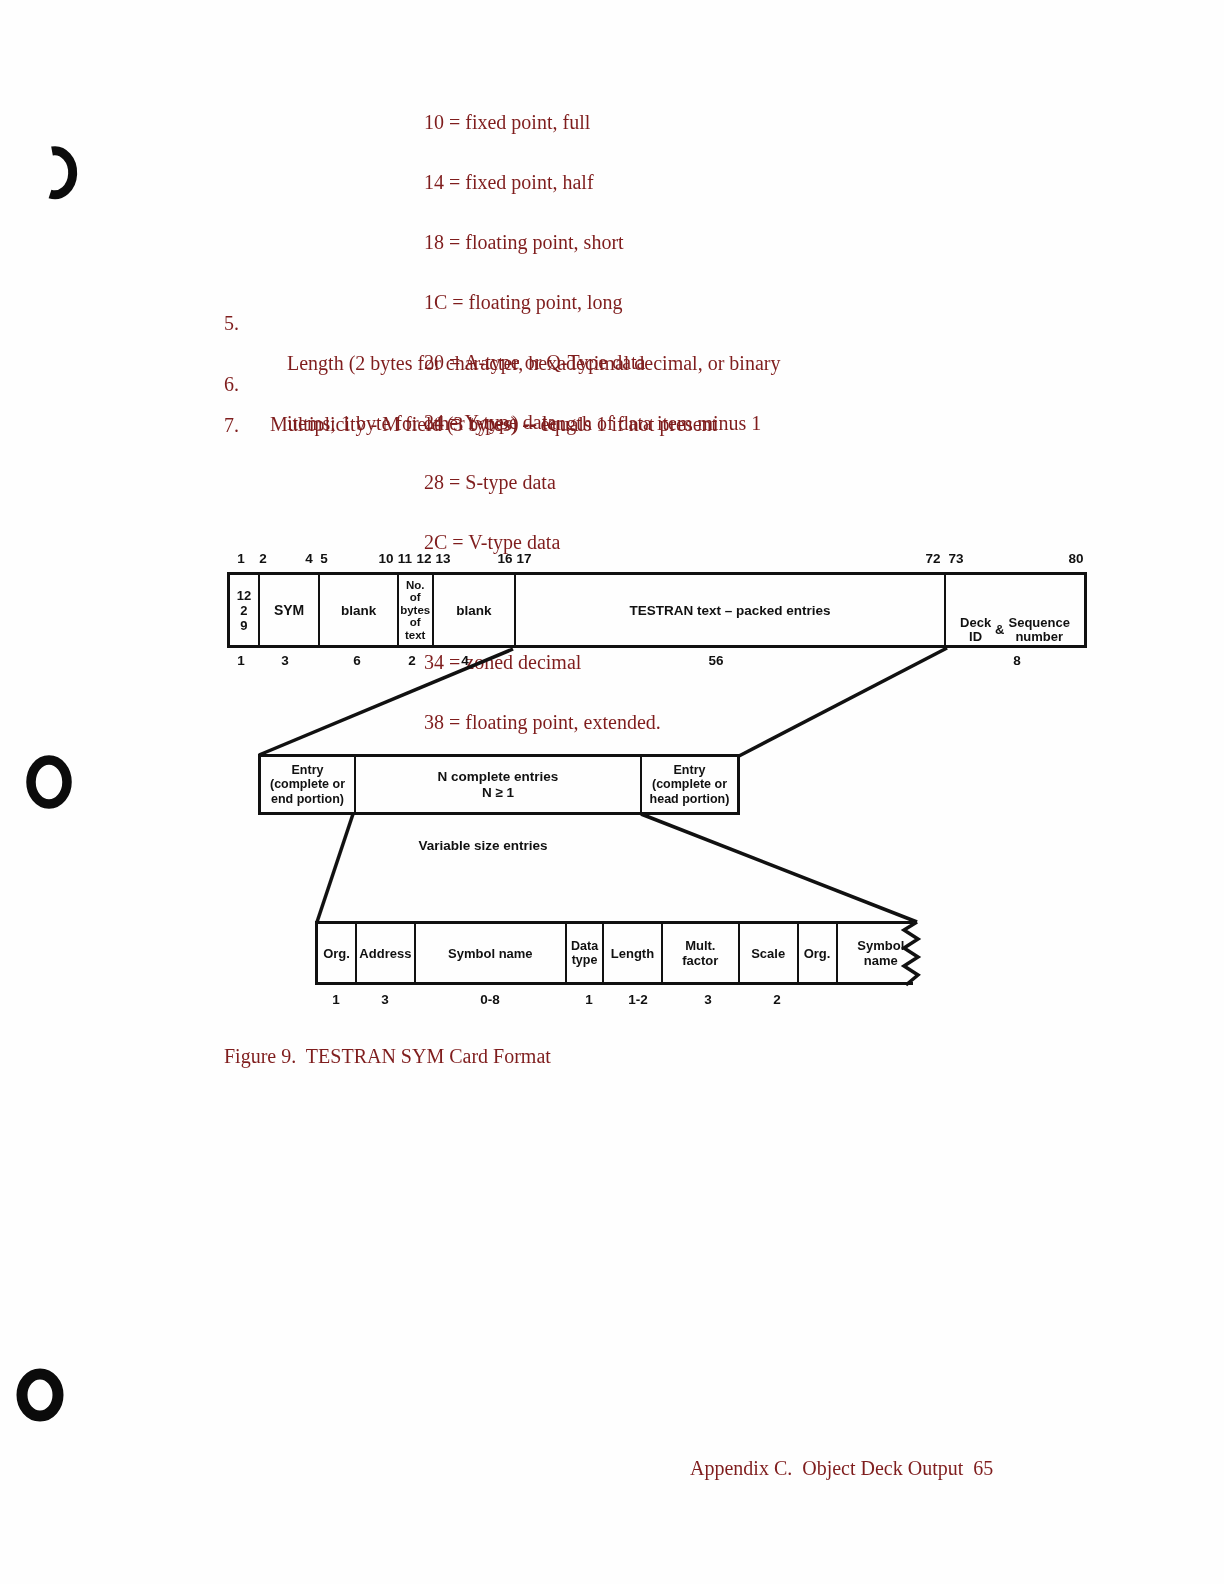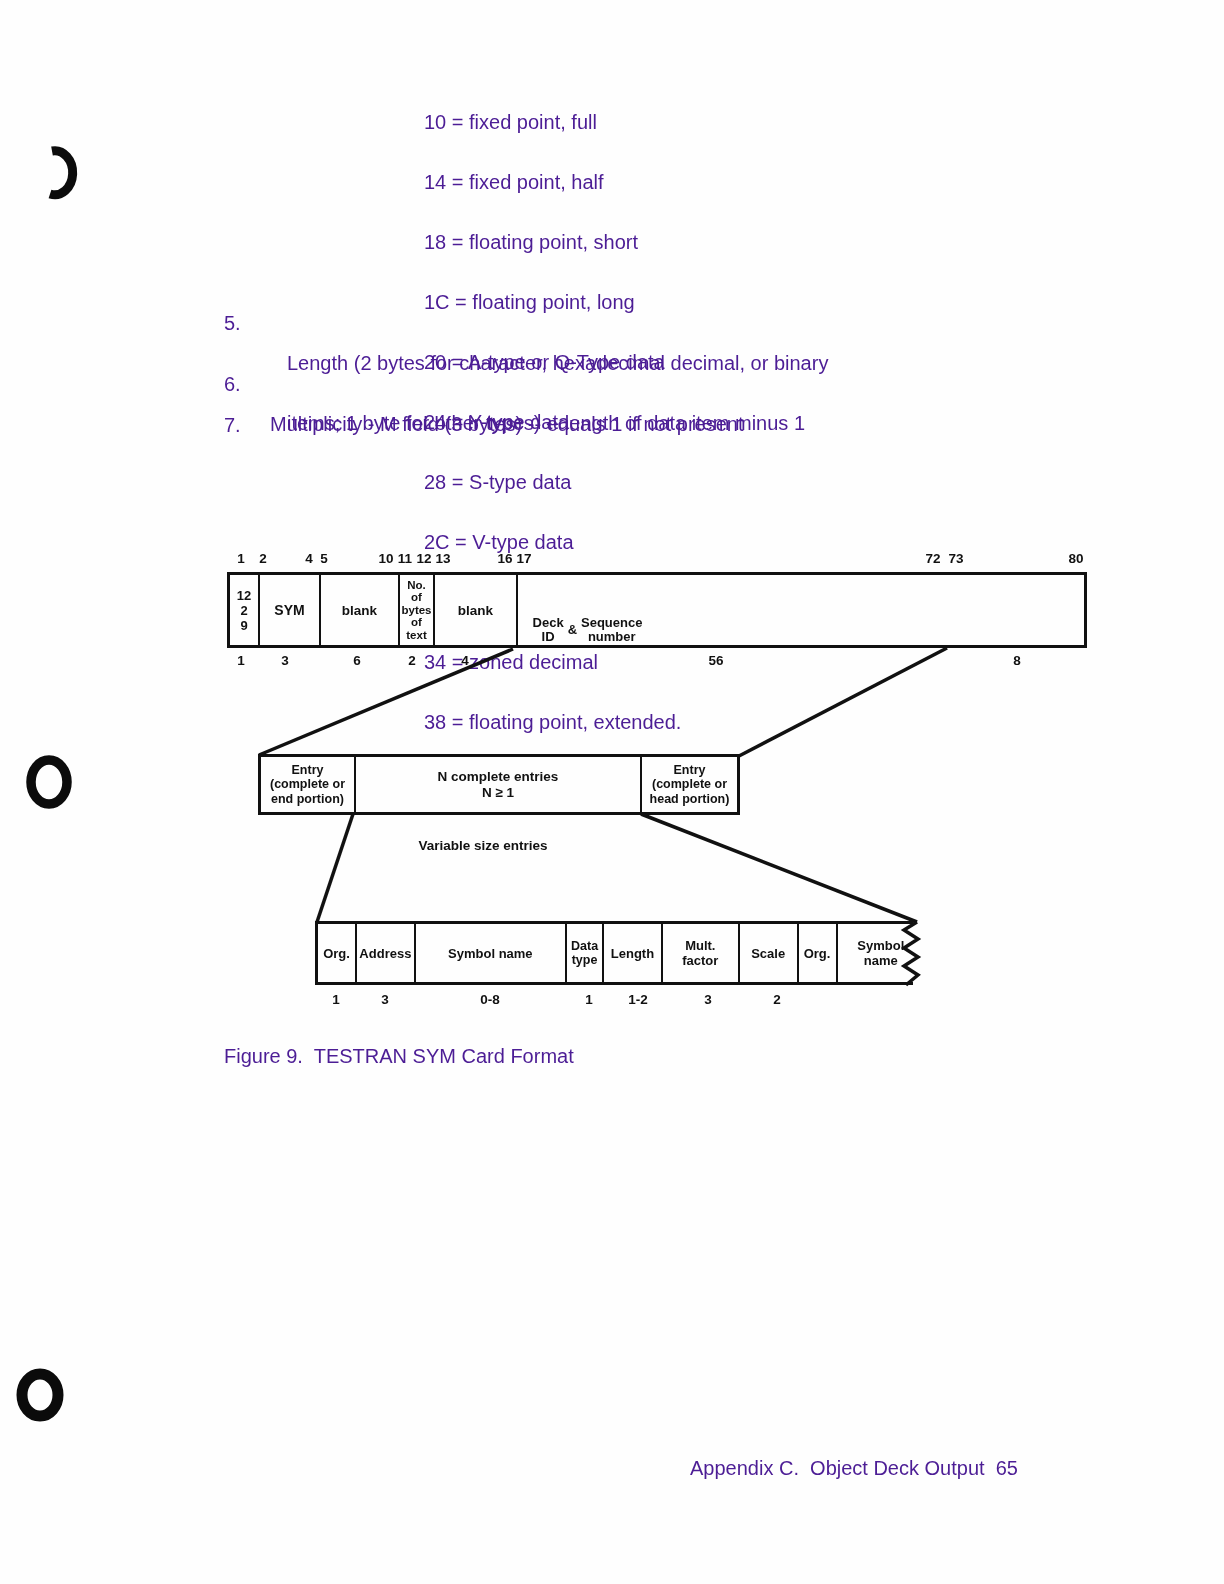--- a/index.html
+++ b/index.html
@@ -3,22 +3,22 @@
 <meta charset="utf-8">
 <style>
   html,body{margin:0;padding:0;background:#e8e8e8;}
   .page{
     position:relative;width:1224px;height:1584px;margin:0 auto;
     background:#fefefe;color:#171717;overflow:hidden;
     font-family:"Liberation Sans", sans-serif;
   }
   .abs{position:absolute;}
   .mono{
-    font-family:Liberation Sans, sans-serif;
-    font-size:20px;line-height:20px;white-space:pre;color:#4c1d95;
+    font-family:Liberation Serif, serif;
+    font-size:20px;line-height:20px;white-space:pre;color:#7f1d1d;
     letter-spacing:0px;
   }
   .dlabel{
     font-family:"Liberation Sans", sans-serif;
     font-weight:bold;color:#111;
   }
   .pl{white-space:pre-line;}
   .cnum{
     position:absolute;transform:translateX(-50%);
     font-size:13.5px;font-weight:bold;color:#111;
@@ -96,20 +96,21 @@
 2
 9</div>
     <div class="cell dlabel" style="width:61px;font-size:14px;">SYM</div>
     <div class="cell dlabel" style="width:79px;font-size:13.5px;">blank</div>
     <div class="cell dlabel pl" style="width:35px;font-size:11.5px;line-height:12.5px;">No.
 of
 bytes
 of
 text</div>
     <div class="cell dlabel" style="width:83px;font-size:13.5px;">blank</div>
+    <div class="cell dlabel" style="width:433px;font-size:13.5px;">TESTRAN text – packed entries</div>
     <div class="cell deckcell dlabel" style="width:139px;font-size:13px;line-height:14px;margin-top:40px;">
 
       <span class="pl" style="text-align:center;">Deck
 ID</span>
       <span>&amp;</span>
       <span class="pl" style="text-align:center;">Sequence
 number</span>
     </div>
   </div>
 

